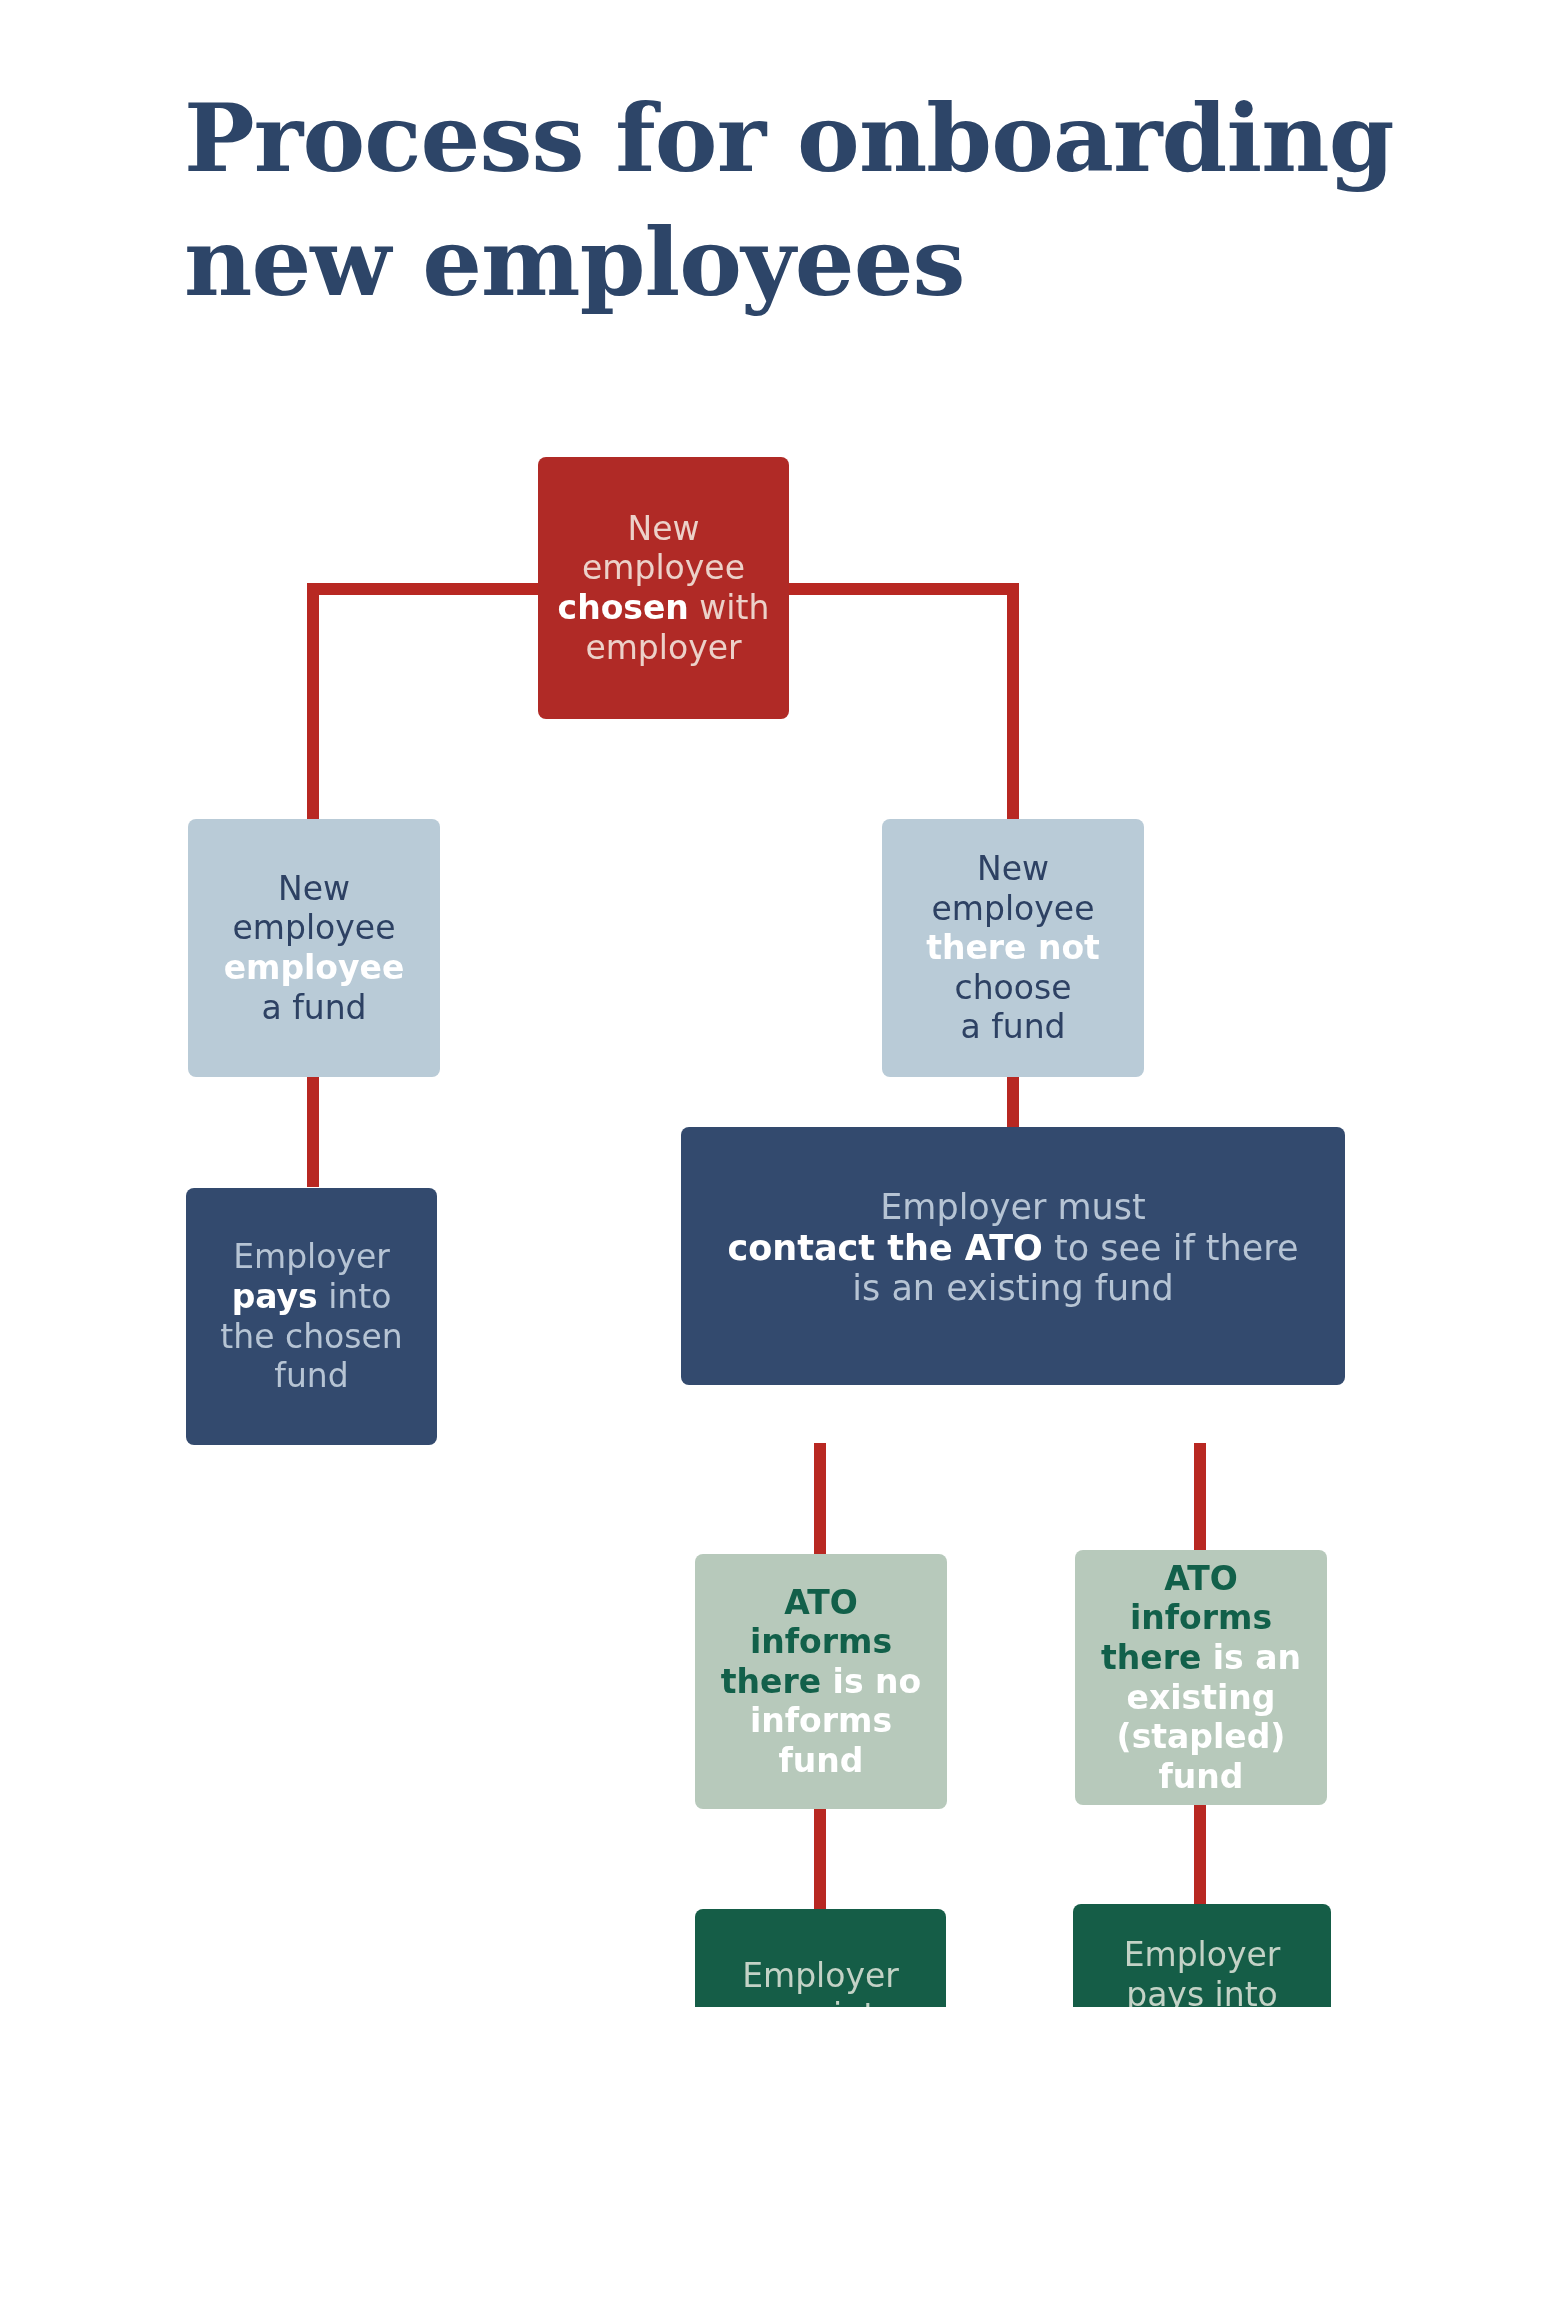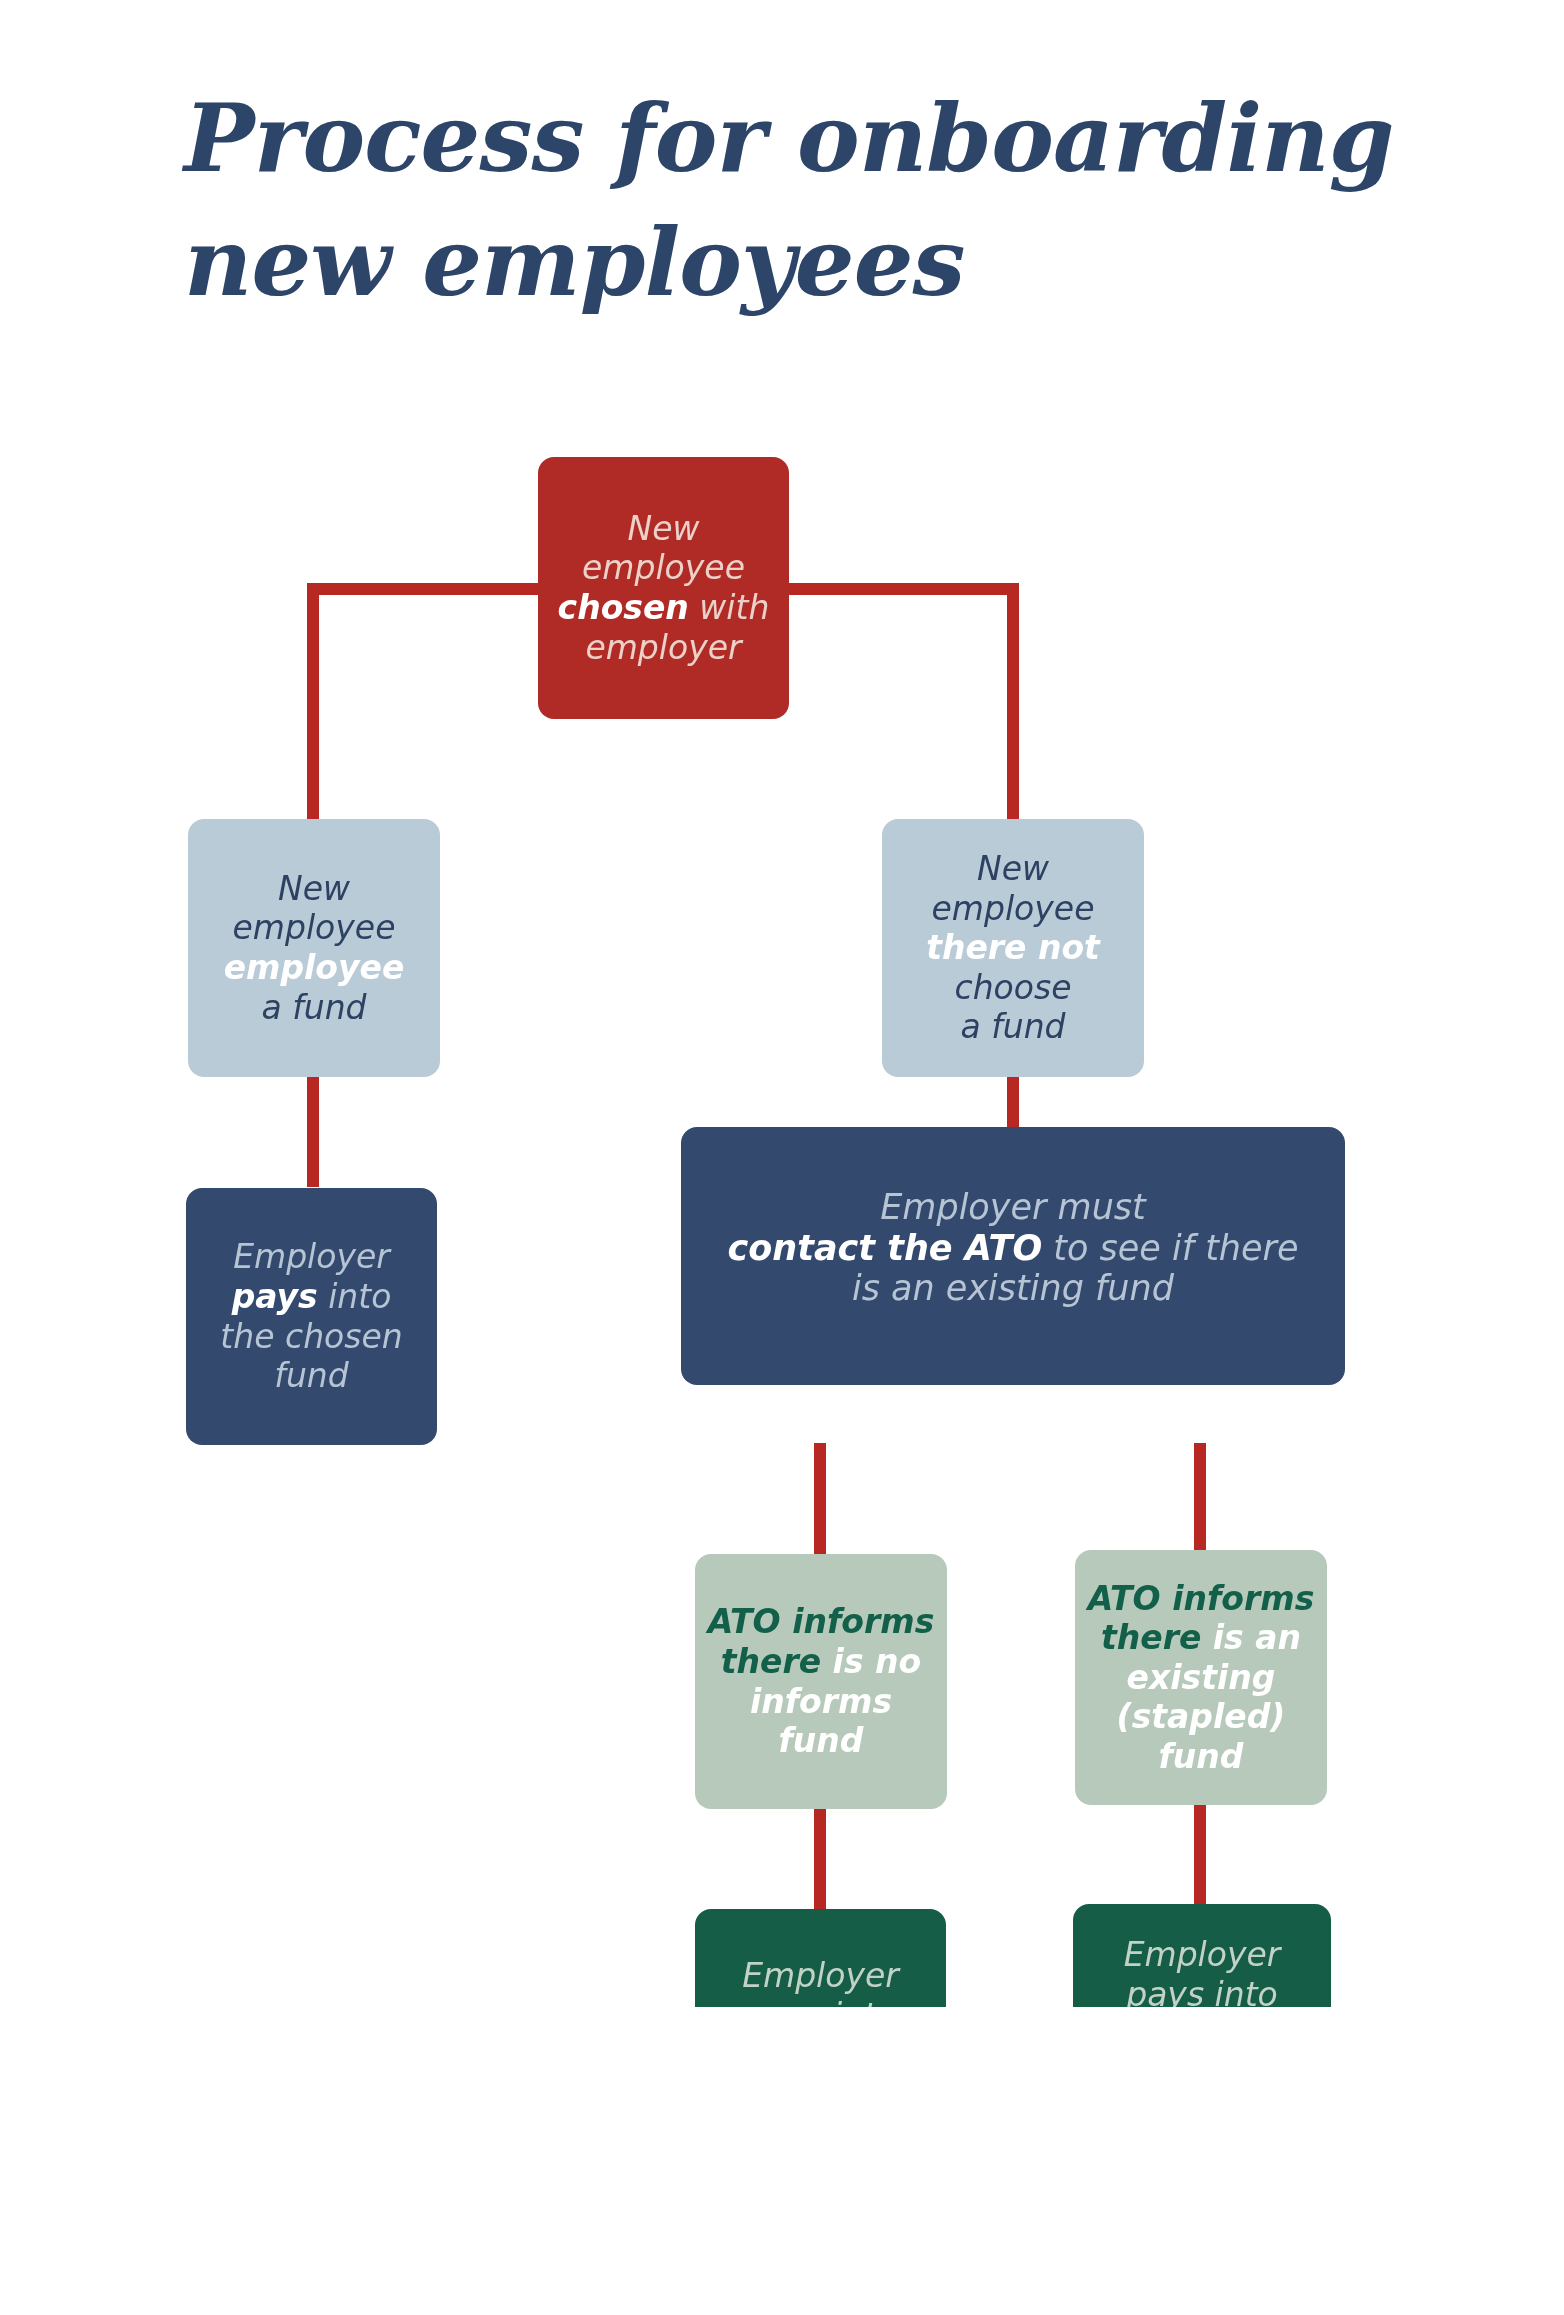--- a/index.html
+++ b/index.html
@@ -1,30 +1,29 @@
 <!DOCTYPE html>
 <html style="--background: #ffffff; --title-text: #2d4568; --connector-red: #b82822; --emphasis-text: #ffffff; --node-red-bg: #b02a26; --node-red-text: #ecd1c9; --node-blue-bg: #b9cbd7; --node-blue-text: #2d4163; --node-navy-bg: #334a6e; --node-navy-text: #b6c4d4; --node-sage-bg: #b7c9bb; --node-sage-text: #12604a; --node-green-bg: #155d47; --node-green-text: #c3d2c6;font-size:14.5px"><head>
 <meta charset="utf-8">
 <style>
   html,body { margin:0; padding:0; background:#ffffff; }
   .page {
     position:relative; width:1564px; height:2007px;
     background:var(--background,#ffffff); overflow:hidden;
     font-family:"DejaVu Sans", sans-serif;
-    font-style:italic;
   }
   .title {
     position:absolute; left:184px; top:76px; width:1321px; margin:0;
     font-family:"DejaVu Serif", serif; font-weight:700;
     font-size:94px; line-height:1.32; letter-spacing:-0.9px;
     color:var(--title-text,#2d4568); white-space:pre-line;
   }
   .conn { position:absolute; background:var(--connector-red,#b82822); z-index:1; }
   .node {
-    position:absolute; z-index:2; border-radius:16px;
+    position:absolute; z-index:2; border-radius:8px;
     display:flex; align-items:center; justify-content:center;
     padding:12.7px; box-sizing:border-box;
   }
   .node .txt {
     white-space:pre-line; text-align:center;
     font-size:33px; line-height:1.2; font-weight:400;
   }
   .node .em { color:var(--emphasis-text,#ffffff); font-weight:700; }
   .red  { background:var(--node-red-bg,#b02a26); }
   .red  .txt { color:var(--node-red-text,#ecd1c9); }

